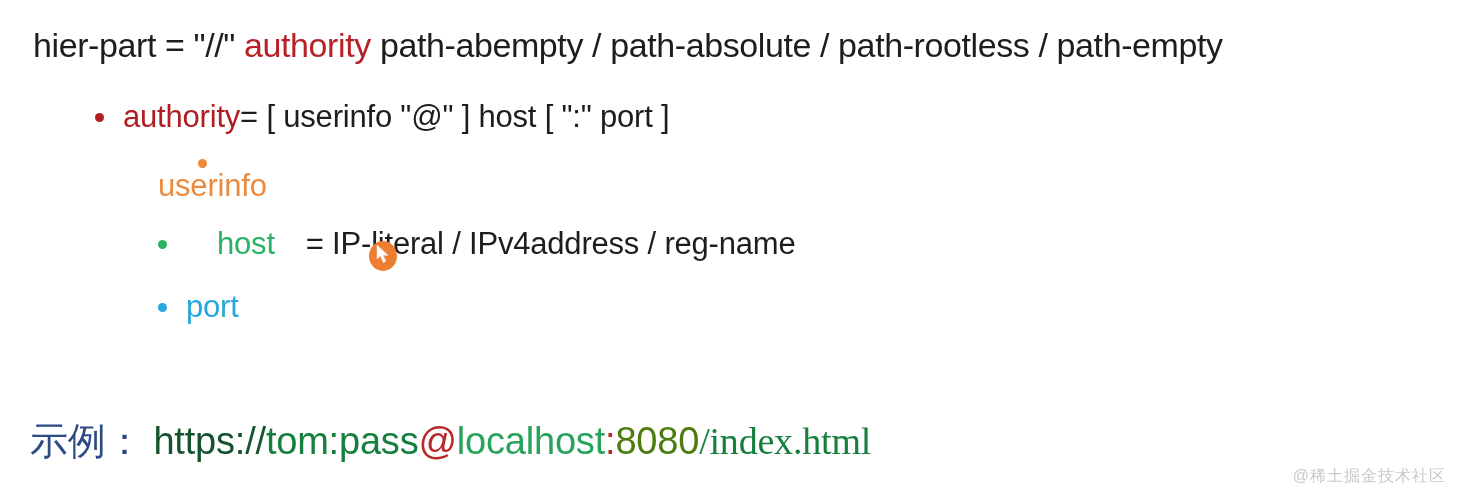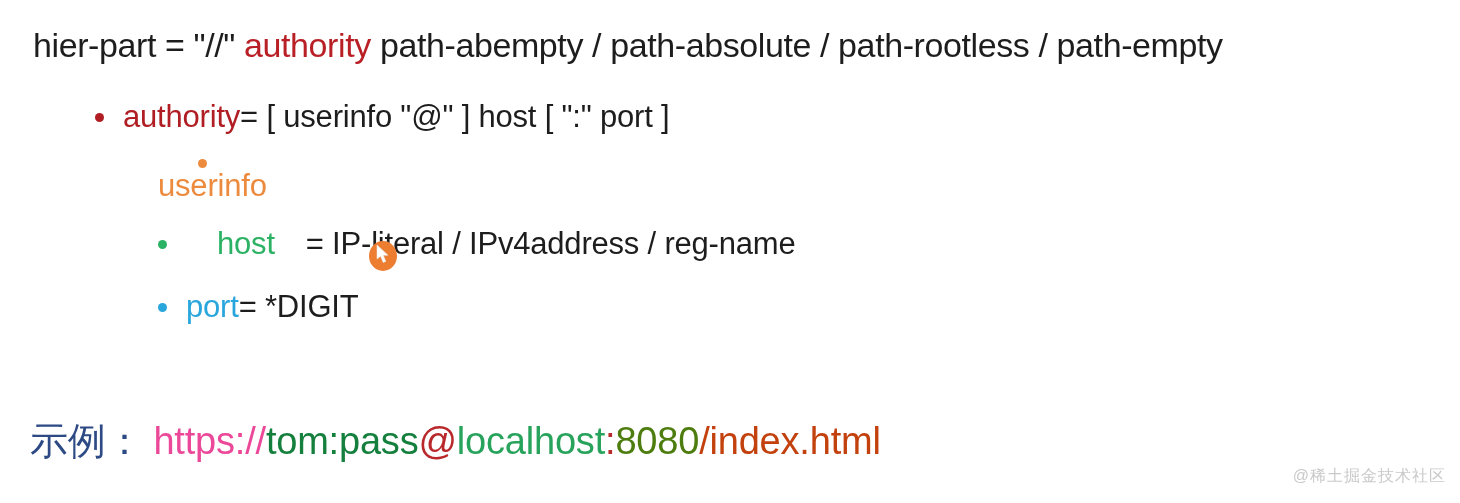--- a/index.html
+++ b/index.html
@@ -107,26 +107,25 @@
 
   <div class="bullet-row row-host">
     <span class="dot" style="background: rgb(43, 178, 100);"></span>
     <span style="color: rgb(43, 178, 100);">host</span>
       <span> = IP-literal / IPv4address / reg-name</span>
   </div>
 
   <div class="bullet-row row-port">
     <span class="dot" style="background: rgb(41, 166, 220);"></span>
     <span style="color: rgb(41, 166, 220);">port</span>
-      <span> = *DIGIT</span>
   </div>
 
   <div class="example-line">
     <span class="example-label" style="color: rgb(45, 74, 133);">示例：</span>
-    <span><span style="color: #ec4899;">https://</span><span style="color: #15803d;">tom:pass</span><span style="color: rgb(185, 40, 42);">@</span><span style="color: rgb(40, 163, 92);">localhost</span><span style="color: rgb(185, 40, 42);">:</span><span style="color: #4d7c0f;">8080</span><span style="color: #c2410c;">/index.html</span></span>
+    <span><span style="color: #14532d;">https://</span><span style="color: #15803d;">tom:pass</span><span style="color: rgb(185, 40, 42);">@</span><span style="color: rgb(40, 163, 92);">localhost</span><span style="color: rgb(185, 40, 42);">:</span><span style="color: #4d7c0f;">8080</span><span style="color: #15803d; font-family: Liberation Serif, serif;">/index.html</span></span>
   </div>
 
   <div class="watermark" style="color: rgb(201, 201, 201);">@稀土掘金技术社区</div>
 
   <div class="cursor">
     <div class="cursor-circle" style="background: rgb(237, 125, 49);"></div>
     <svg class="cursor-arrow" width="14" height="19" viewBox="0 0 14 19">
       <polygon points="1,0 1,14 4.6,11.2 7.2,17.5 9.8,16.4 7.3,10.3 12,10.2" fill="#ffffff" stroke="#e6e6e6" stroke-width="0.6"></polygon>
     </svg>
   </div>

